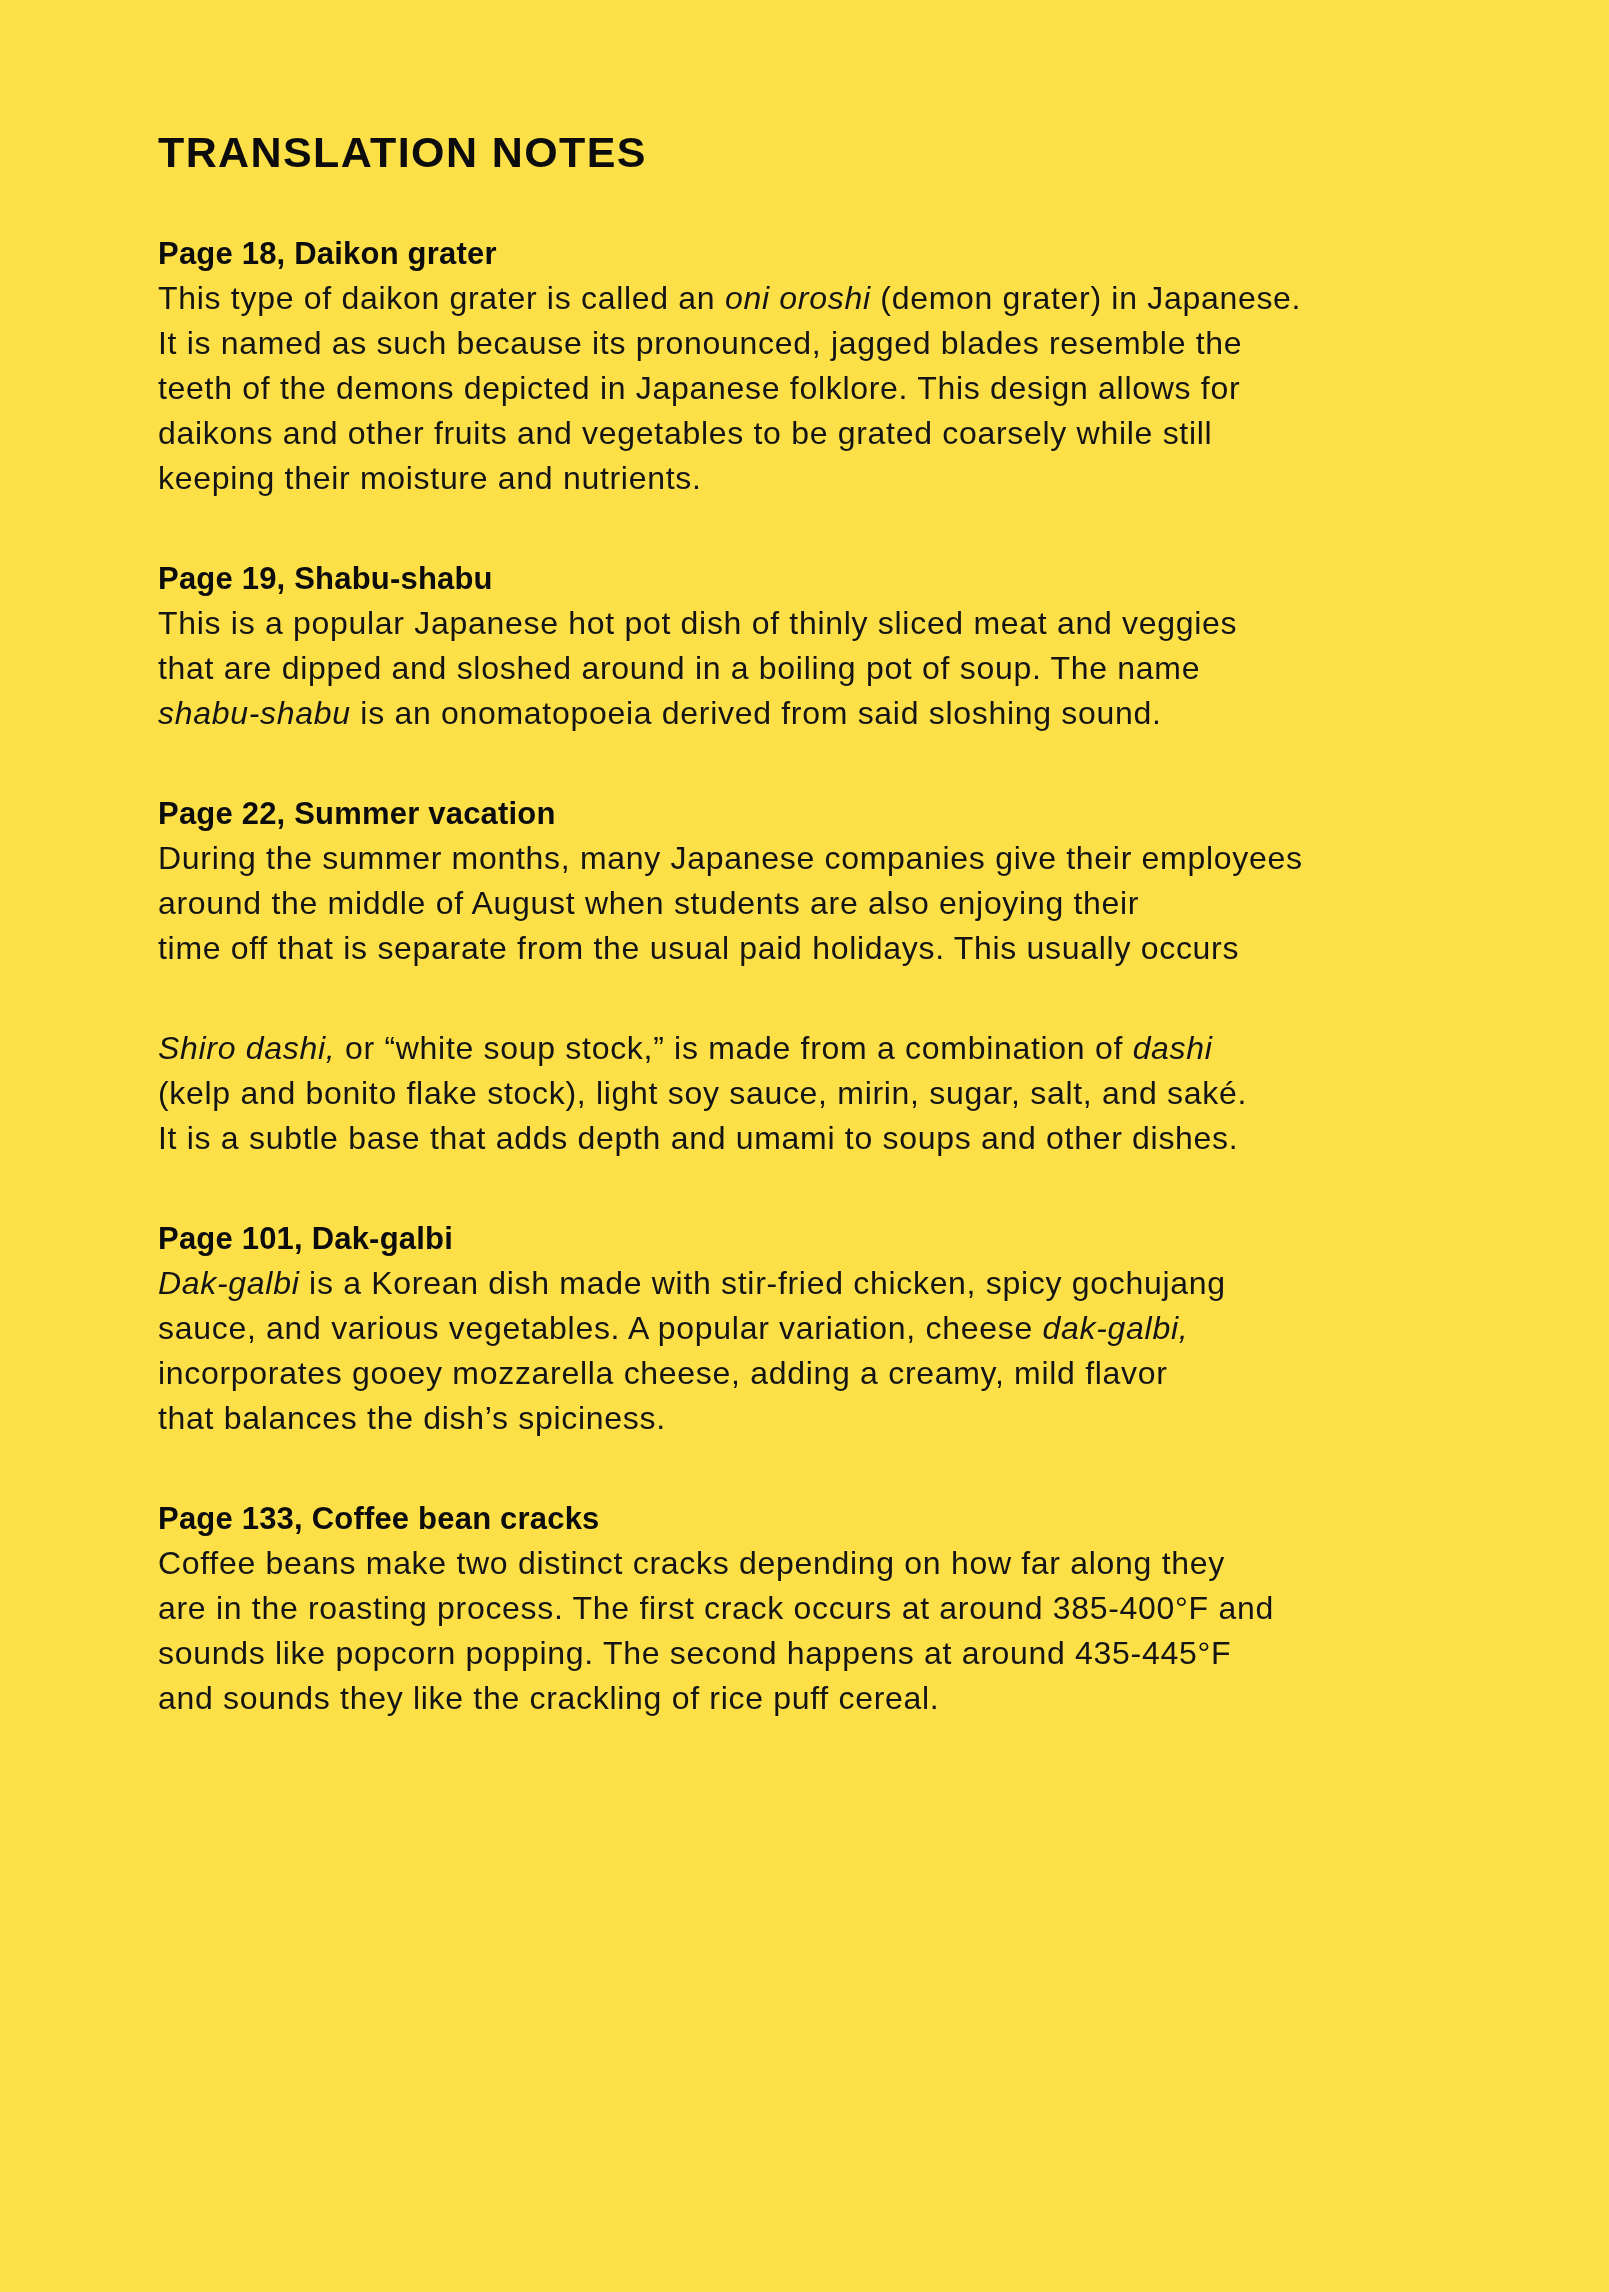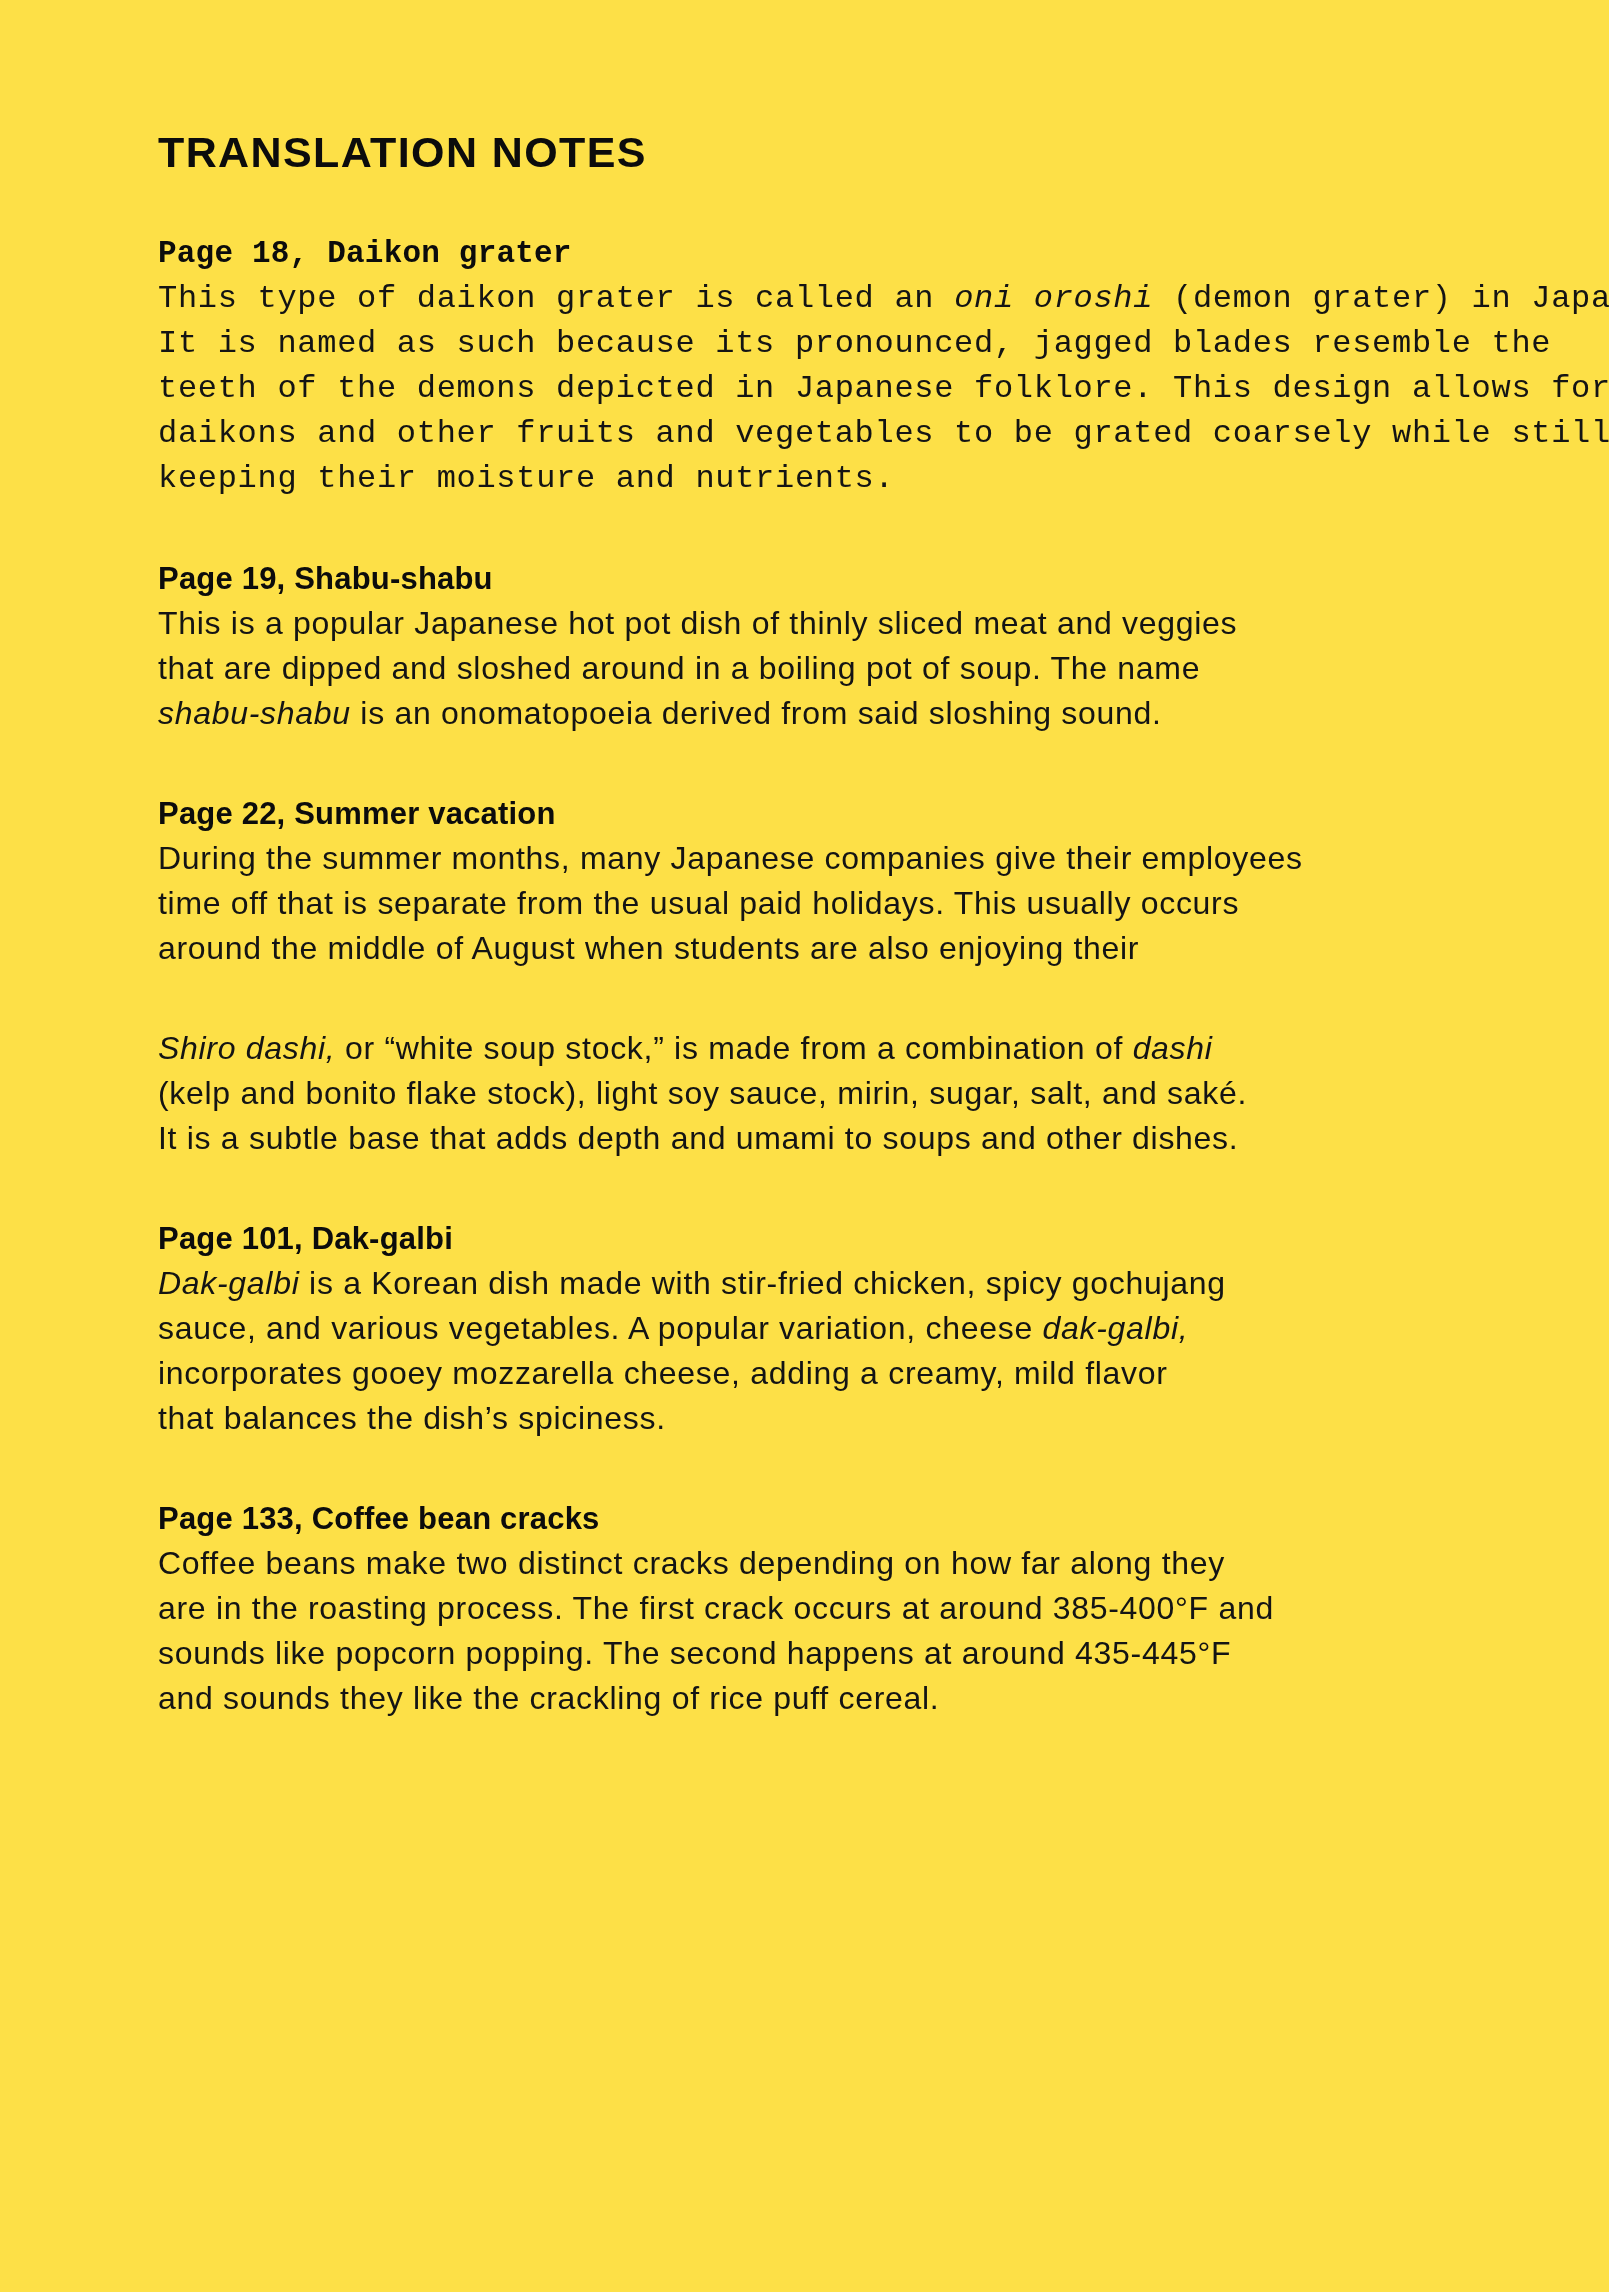--- a/index.html
+++ b/index.html
@@ -23,21 +23,20 @@
     line-height: 45px;
     font-weight: 700;
     letter-spacing: 1.4px;
     color: #0c0c0c;
   }
   .note-section {
     margin: 55px 0 0 158px;
   }
   #sections > section:first-child {
     margin-top: 56px;
-    font-family: Liberation Mono, monospace;
   }
   .note-heading {
     margin: 0;
     font-size: 31px;
     line-height: 45px;
     font-weight: 700;
     letter-spacing: 0.2px;
     color: #0c0c0c;
   }
   .note-line {
@@ -65,22 +64,22 @@
       </section>
       <section class="note-section">
         <h2 class="note-heading">Page 19, Shabu-shabu</h2>
         <div class="note-line"><span>This is a popular Japanese hot pot dish of thinly sliced meat and veggies</span></div>
         <div class="note-line"><span>that are dipped and sloshed around in a boiling pot of soup. The name</span></div>
         <div class="note-line"><i>shabu-shabu</i><span> is an onomatopoeia derived from said sloshing sound.</span></div>
       </section>
       <section class="note-section">
         <h2 class="note-heading">Page 22, Summer vacation</h2>
         <div class="note-line"><span>During the summer months, many Japanese companies give their employees</span></div>
+        <div class="note-line"><span>around the middle of August when students are also enjoying their</span></div>
         <div class="note-line"><span>time off that is separate from the usual paid holidays. This usually occurs</span></div>
-        <div class="note-line"><span>around the middle of August when students are also enjoying their</span></div>
       </section>
       <section class="note-section">
         <div class="note-line"><i>Shiro dashi,</i><span> or “white soup stock,” is made from a combination of </span><i>dashi</i></div>
         <div class="note-line"><span>(kelp and bonito flake stock), light soy sauce, mirin, sugar, salt, and saké.</span></div>
         <div class="note-line"><span>It is a subtle base that adds depth and umami to soups and other dishes.</span></div>
       </section>
       <section class="note-section">
         <h2 class="note-heading">Page 101, Dak-galbi</h2>
         <div class="note-line"><i>Dak-galbi</i><span> is a Korean dish made with stir-fried chicken, spicy gochujang</span></div>
         <div class="note-line"><span>sauce, and various vegetables. A popular variation, cheese </span><i>dak-galbi,</i></div>

